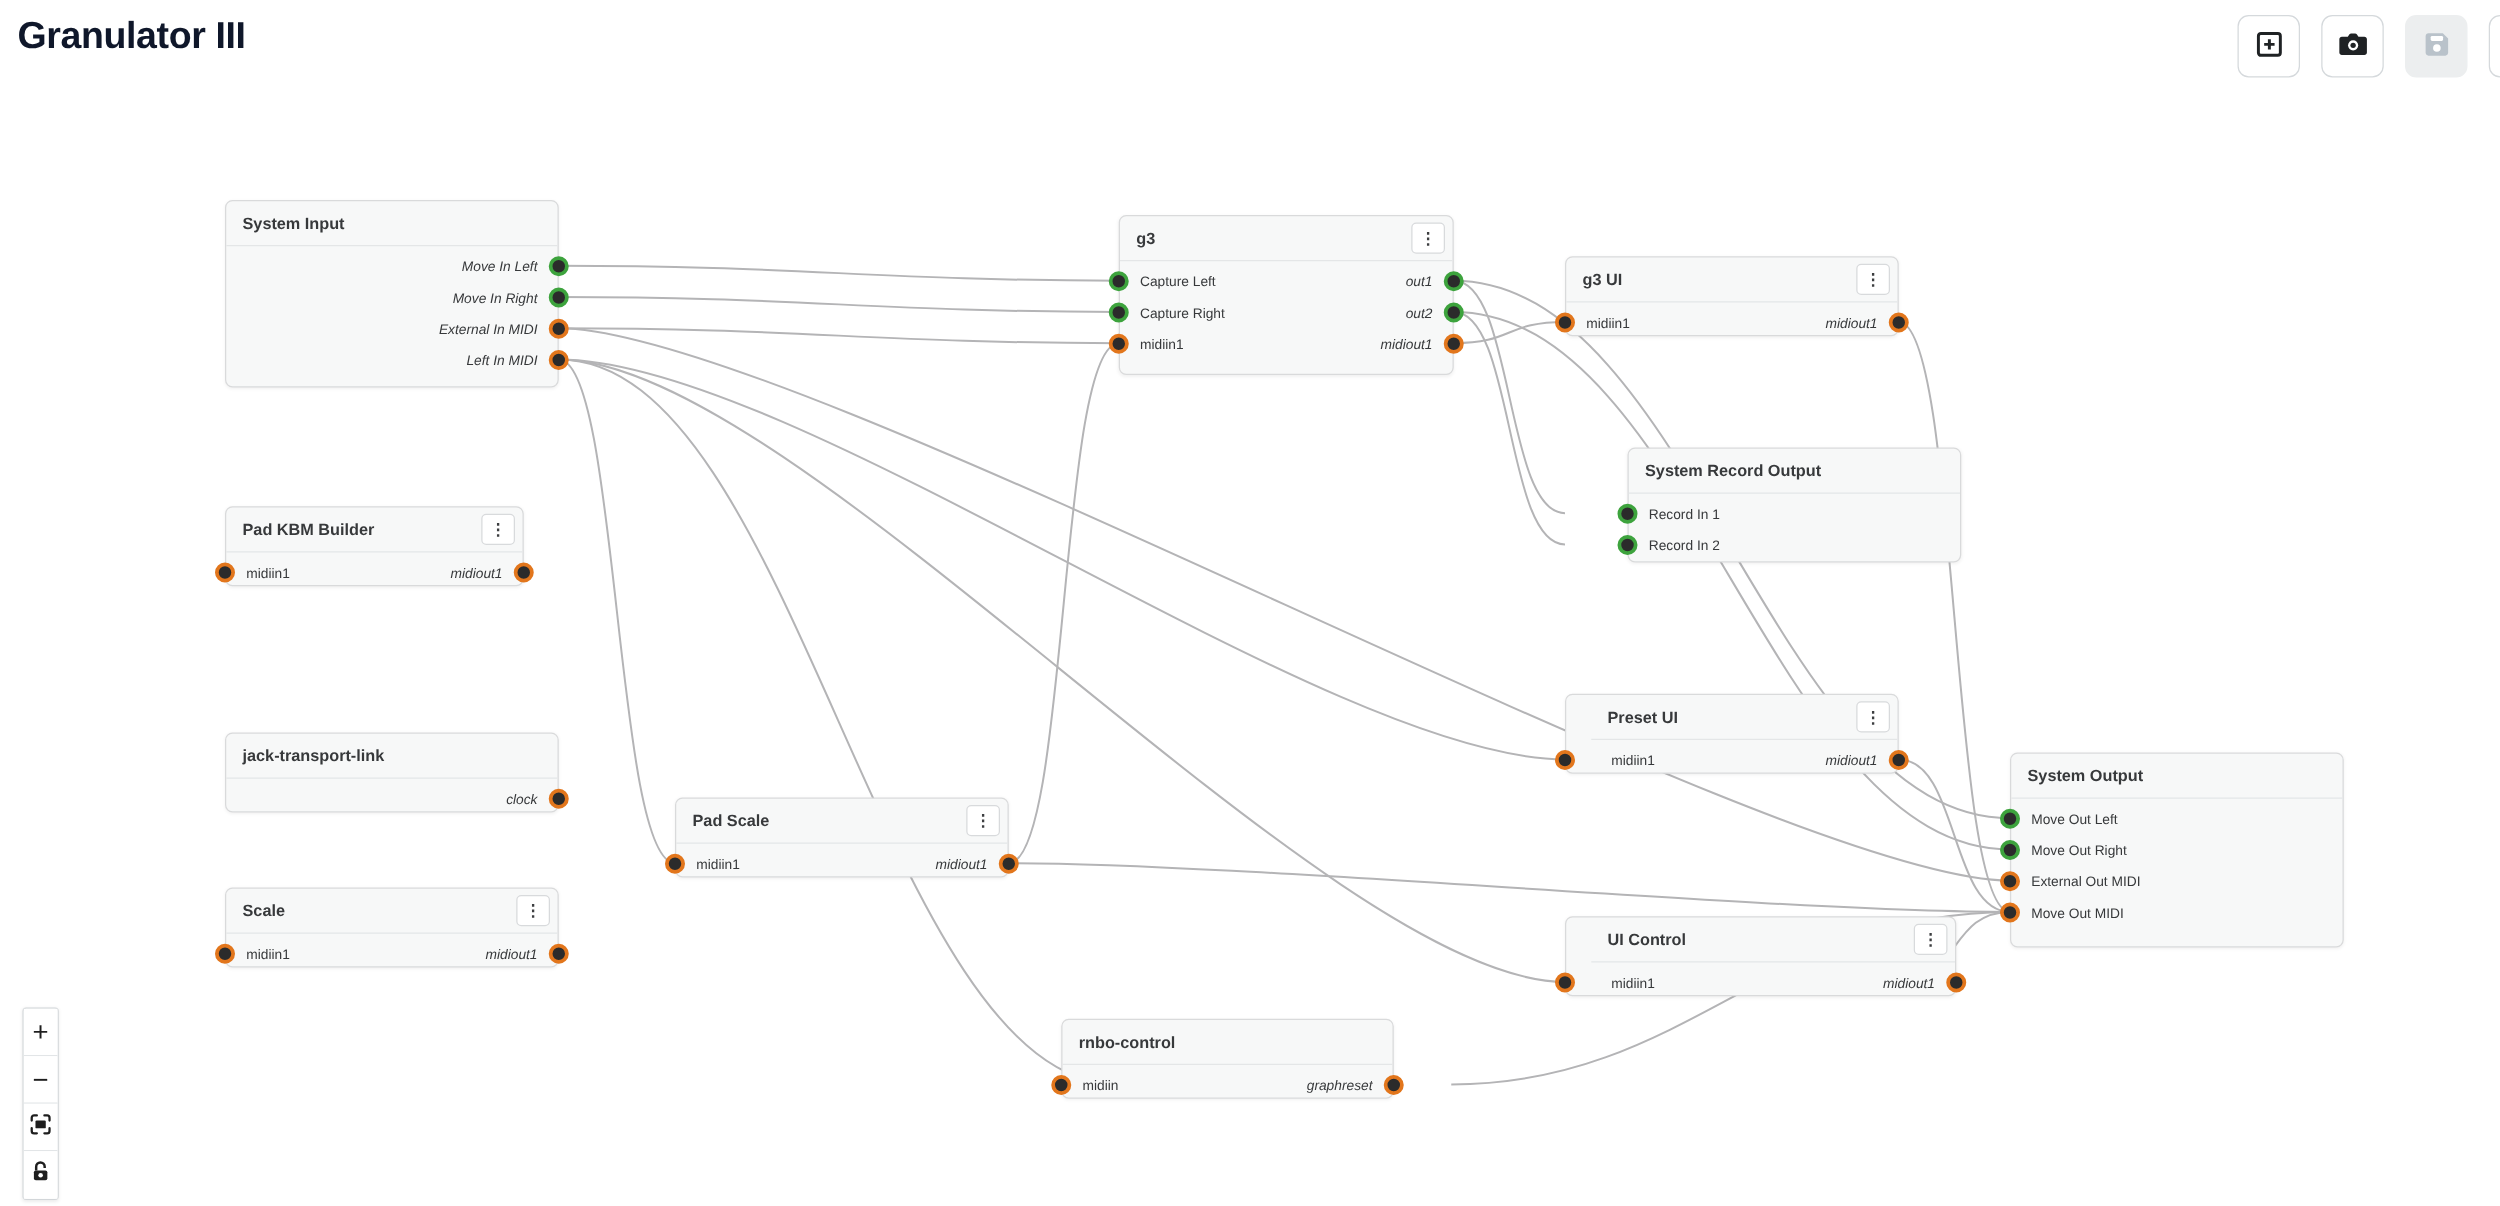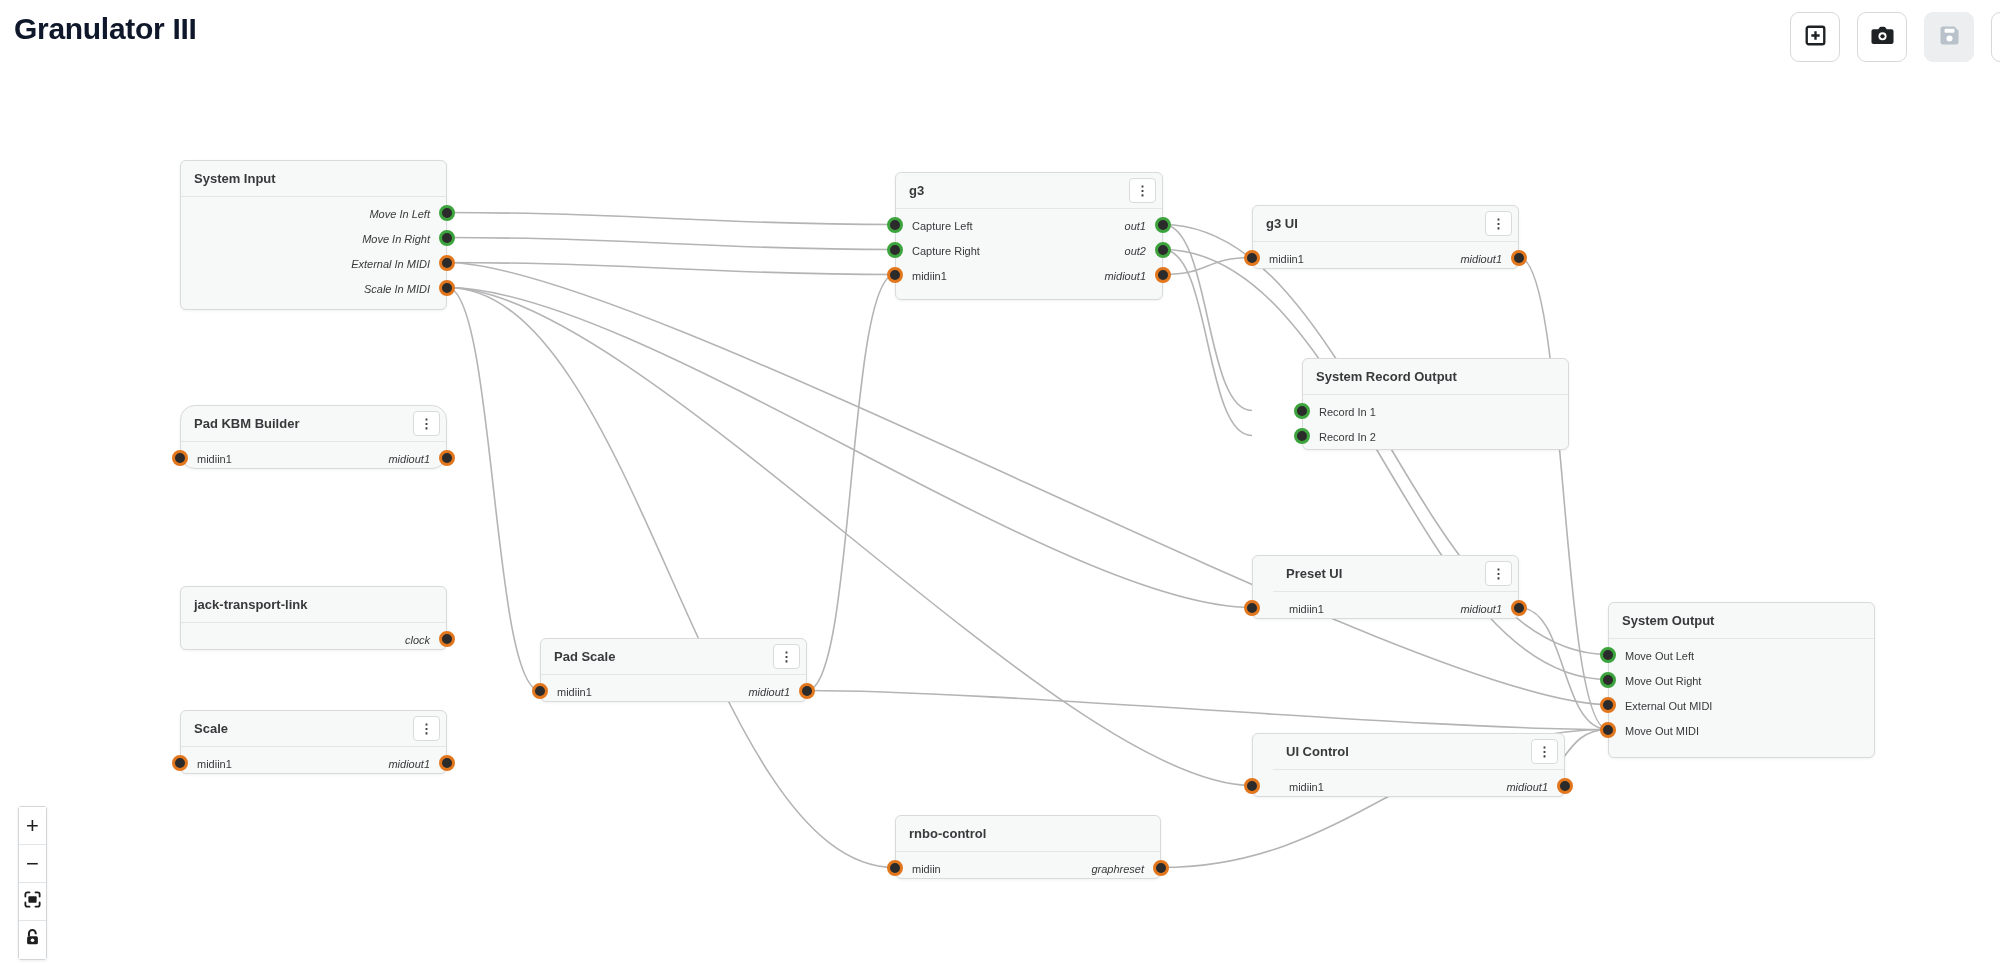--- a/index.html
+++ b/index.html
@@ -102,29 +102,29 @@
           <div class="prow">
             <span class="plabel r">Move In Left</span>
           </div>
           <div class="prow">
             <span class="plabel r">Move In Right</span>
           </div>
           <div class="prow">
             <span class="plabel r">External In MIDI</span>
           </div>
           <div class="prow">
-            <span class="plabel r">Scale In MIDI</span>
+            <span class="plabel r">Left In MIDI</span>
           </div>
         </div>
         <span class="port audio" style="top: 43.5px; right: -9px;"></span>
         <span class="port audio" style="top: 68.5px; right: -9px;"></span>
         <span class="port midi" style="top: 93.5px; right: -9px;"></span>
         <span class="port midi" style="top: 118.5px; right: -9px;"></span>
       </div>
-      <div class="node" style="left: 180px; top: 405px; width: 267px; height: 64px; border-radius: 15px;">
+      <div class="node" style="left: 180px; top: 405px; width: 239px; height: 64px;">
         <div class="node-header">
           <span class="node-title">Pad KBM Builder</span>
           <button class="node-menu">
             <span>⋮</span>
           </button>
         </div>
         <div class="node-body">
           <div class="prow">
             <span class="plabel l">midiin1</span>
             <span class="plabel r">midiout1</span>
@@ -197,21 +197,21 @@
             <span class="plabel r">midiout1</span>
           </div>
         </div>
         <span class="port audio" style="top: 43.5px; left: -9px;"></span>
         <span class="port audio" style="top: 68.5px; left: -9px;"></span>
         <span class="port midi" style="top: 93.5px; left: -9px;"></span>
         <span class="port audio" style="top: 43.5px; right: -9px;"></span>
         <span class="port audio" style="top: 68.5px; right: -9px;"></span>
         <span class="port midi" style="top: 93.5px; right: -9px;"></span>
       </div>
-      <div class="node" style="left: 895px; top: 815px; width: 266px; height: 64px;">
+      <div class="node" style="left: 849px; top: 815px; width: 266px; height: 64px;">
         <div class="node-header">
           <span class="node-title">rnbo-control</span>
         </div>
         <div class="node-body">
           <div class="prow">
             <span class="plabel l">midiin</span>
             <span class="plabel r">graphreset</span>
           </div>
         </div>
         <span class="port midi" style="top: 43.5px; left: -9px;"></span>

